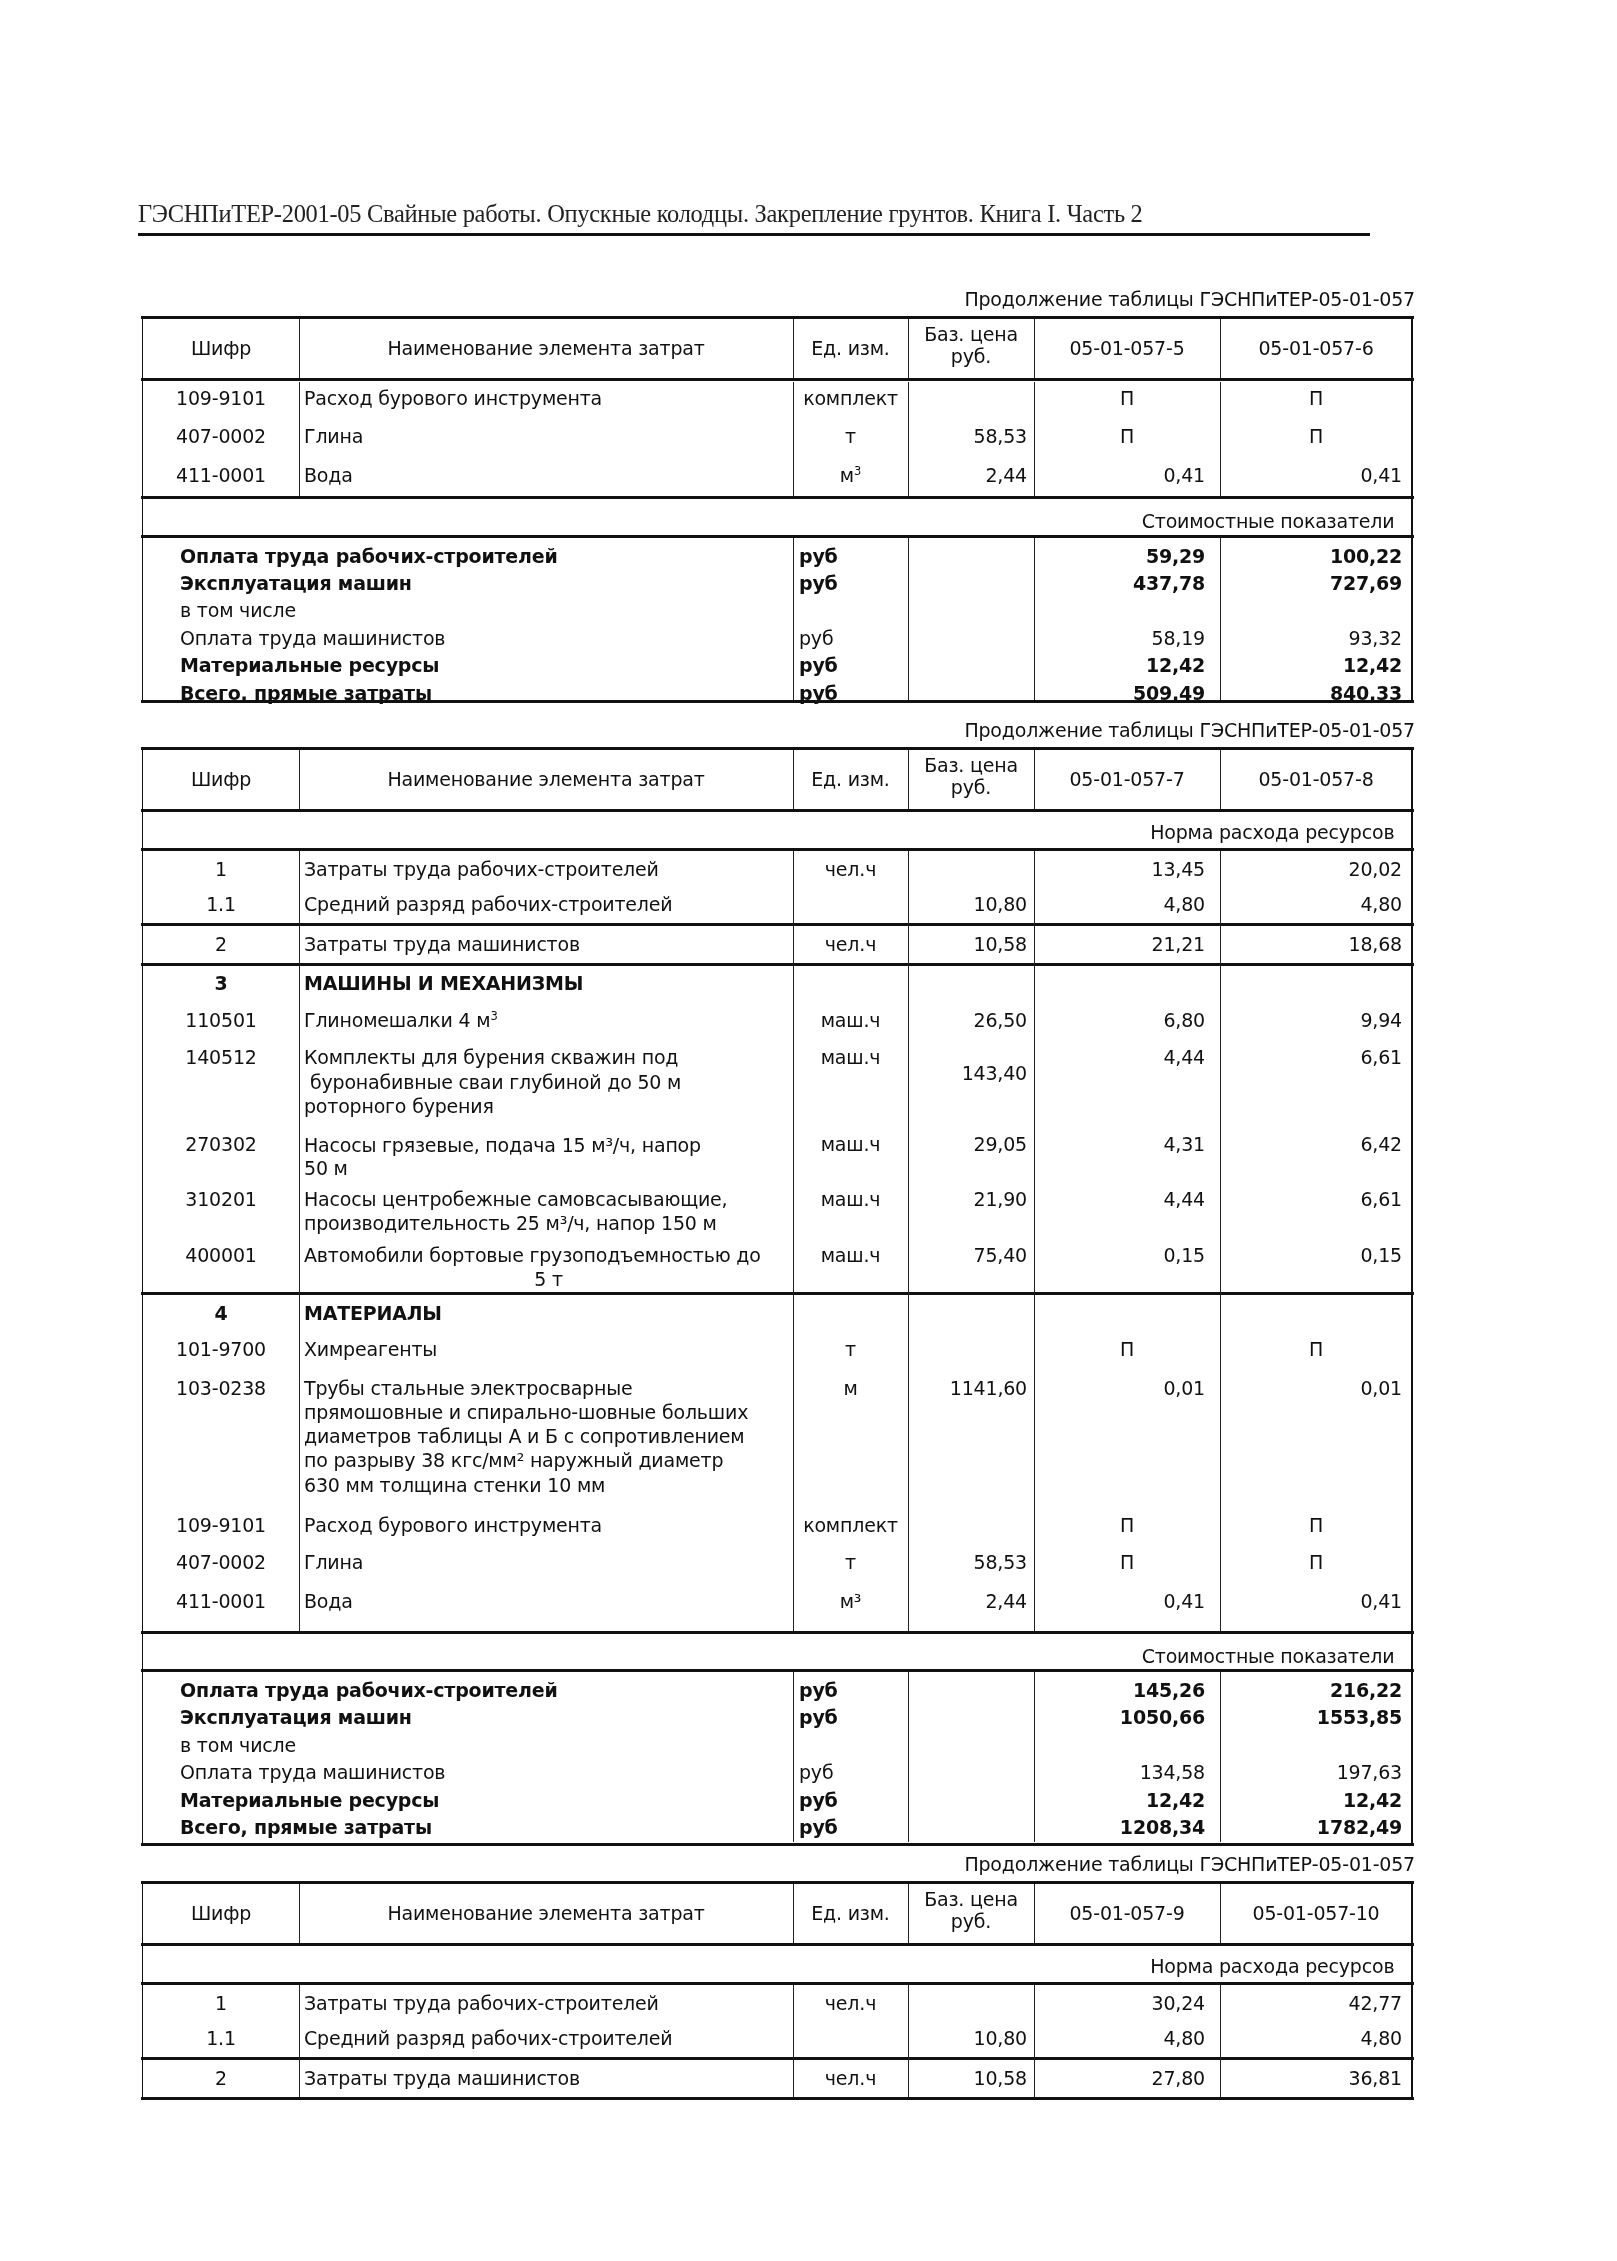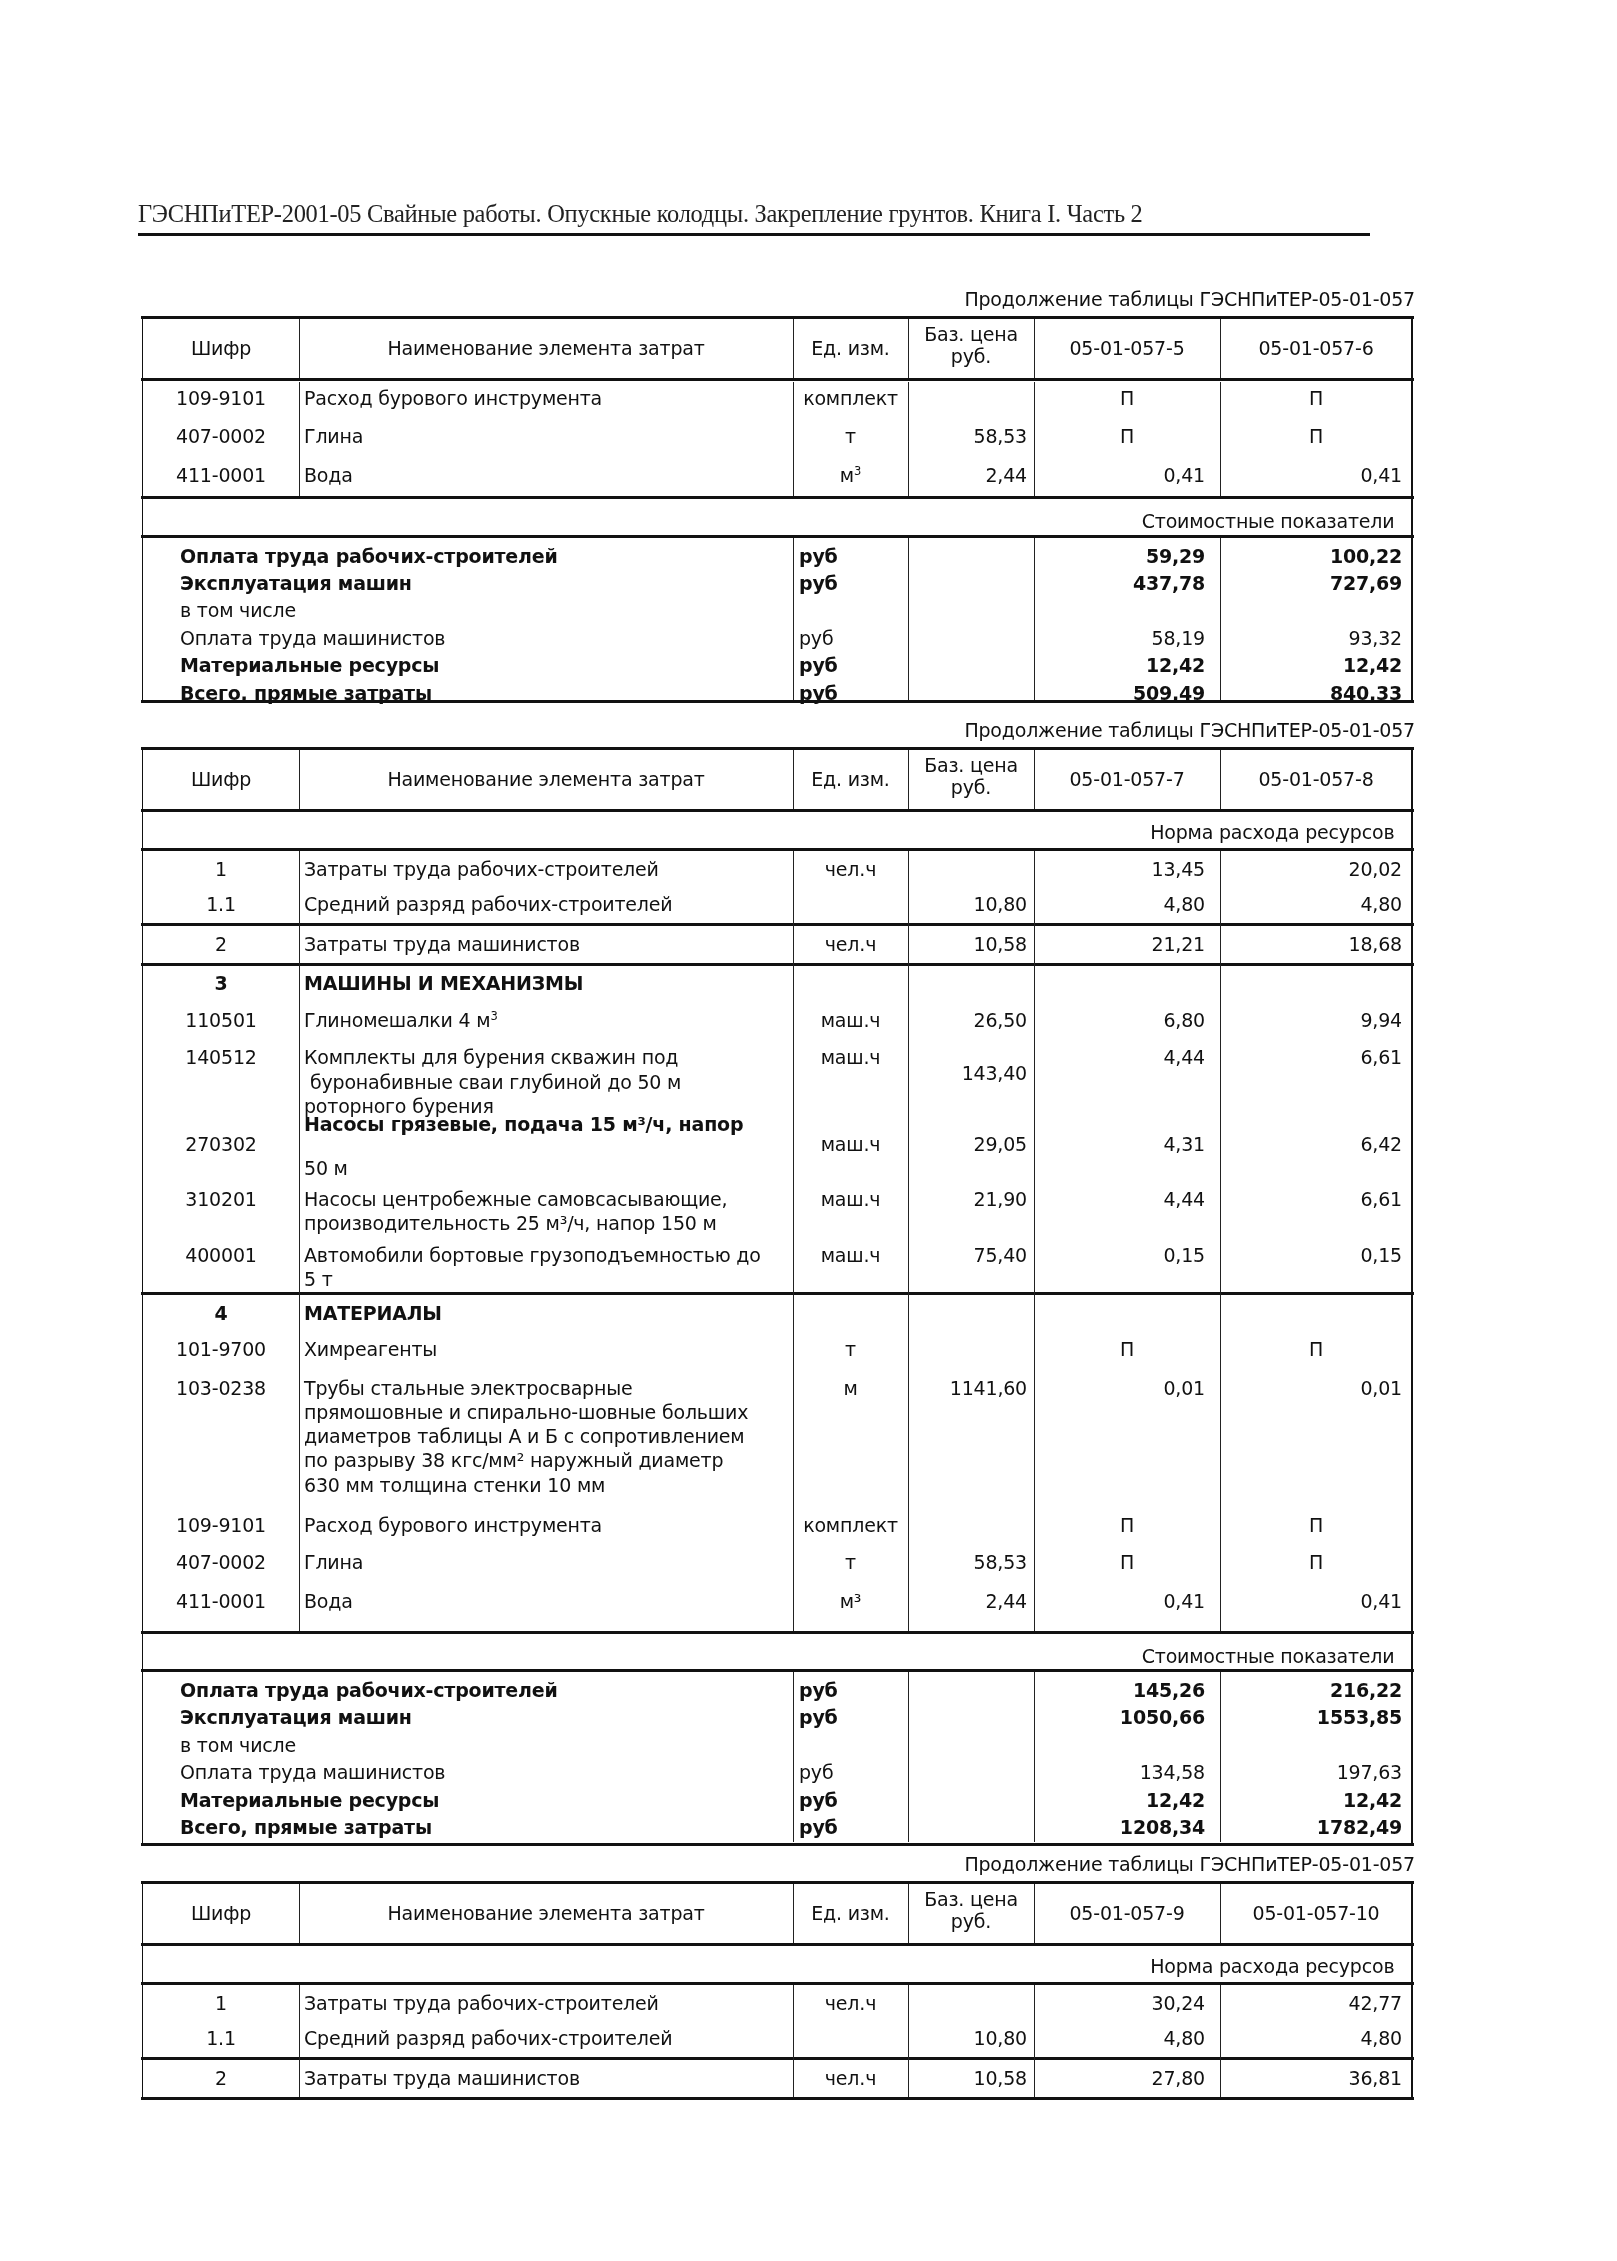--- a/index.html
+++ b/index.html
@@ -177,40 +177,40 @@
         <div class="cell " style="left: 161px; width: 489px; top: 298px;">Комплекты для бурения скважин под</div>
         <div class="cell " style="left: 167px; width: 489px; top: 323px;">буронабивные сваи глубиной до 50 м</div>
         <div class="cell " style="left: 161px; width: 489px; top: 347px;">роторного бурения</div>
         <div class="cell c-center" style="left: 650px; width: 115px; top: 298px;">маш.ч</div>
         <div class="cell c-right" style="left: 765px; width: 119px; top: 314px;">143,40</div>
         <div class="cell c-right" style="left: 891px; width: 171px; top: 298px;">4,44</div>
         <div class="cell c-right" style="left: 1078px; width: 181px; top: 298px;">6,61</div>
       </div>
       <div style="position: absolute; left: 0px; top: 0px; width: 100%;">
         <div class="cell c-center" style="left: 0px; width: 156px; top: 385px;">270302</div>
-        <div class="cell " style="left: 161px; width: 489px; top: 365px; font-weight: bold;">Насосы грязевые, подача 15 м³/ч, напор</div>
+        <div class="cell " style="left: 161px; width: 489px; top: 386px;">Насосы грязевые, подача 15 м³/ч, напор</div>
         <div class="cell " style="left: 161px; width: 489px; top: 409px;">50 м</div>
         <div class="cell c-center" style="left: 650px; width: 115px; top: 385px;">маш.ч</div>
         <div class="cell c-right" style="left: 765px; width: 119px; top: 385px;">29,05</div>
         <div class="cell c-right" style="left: 891px; width: 171px; top: 385px;">4,31</div>
         <div class="cell c-right" style="left: 1078px; width: 181px; top: 385px;">6,42</div>
       </div>
       <div style="position: absolute; left: 0px; top: 0px; width: 100%;">
         <div class="cell c-center" style="left: 0px; width: 156px; top: 440px;">310201</div>
         <div class="cell " style="left: 161px; width: 489px; top: 440px;">Насосы центробежные самовсасывающие,</div>
         <div class="cell " style="left: 161px; width: 489px; top: 464px;">производительность 25 м³/ч, напор 150 м</div>
         <div class="cell c-center" style="left: 650px; width: 115px; top: 440px;">маш.ч</div>
         <div class="cell c-right" style="left: 765px; width: 119px; top: 440px;">21,90</div>
         <div class="cell c-right" style="left: 891px; width: 171px; top: 440px;">4,44</div>
         <div class="cell c-right" style="left: 1078px; width: 181px; top: 440px;">6,61</div>
       </div>
       <div style="position: absolute; left: 0px; top: 0px; width: 100%;">
         <div class="cell c-center" style="left: 0px; width: 156px; top: 496px;">400001</div>
         <div class="cell " style="left: 161px; width: 489px; top: 496px;">Автомобили бортовые грузоподъемностью до</div>
-        <div class="cell " style="left: 161px; width: 489px; top: 520px;">5 т</div>
+        <div class="cell " style="left: 161px; width: 489px; top: 520px; text-align: center;">5 т</div>
         <div class="cell c-center" style="left: 650px; width: 115px; top: 496px;">маш.ч</div>
         <div class="cell c-right" style="left: 765px; width: 119px; top: 496px;">75,40</div>
         <div class="cell c-right" style="left: 891px; width: 171px; top: 496px;">0,15</div>
         <div class="cell c-right" style="left: 1078px; width: 181px; top: 496px;">0,15</div>
       </div>
       <div style="position: absolute; left: 0px; top: 0px; width: 100%;">
         <div class="cell c-center bold" style="left: 0px; width: 156px; top: 554px;">4</div>
         <div class="cell  bold" style="left: 161px; width: 489px; top: 554px;">МАТЕРИАЛЫ</div>
         <div class="cell c-center" style="left: 650px; width: 115px; top: 554px;"></div>
         <div class="cell c-right" style="left: 765px; width: 119px; top: 554px;"></div>

